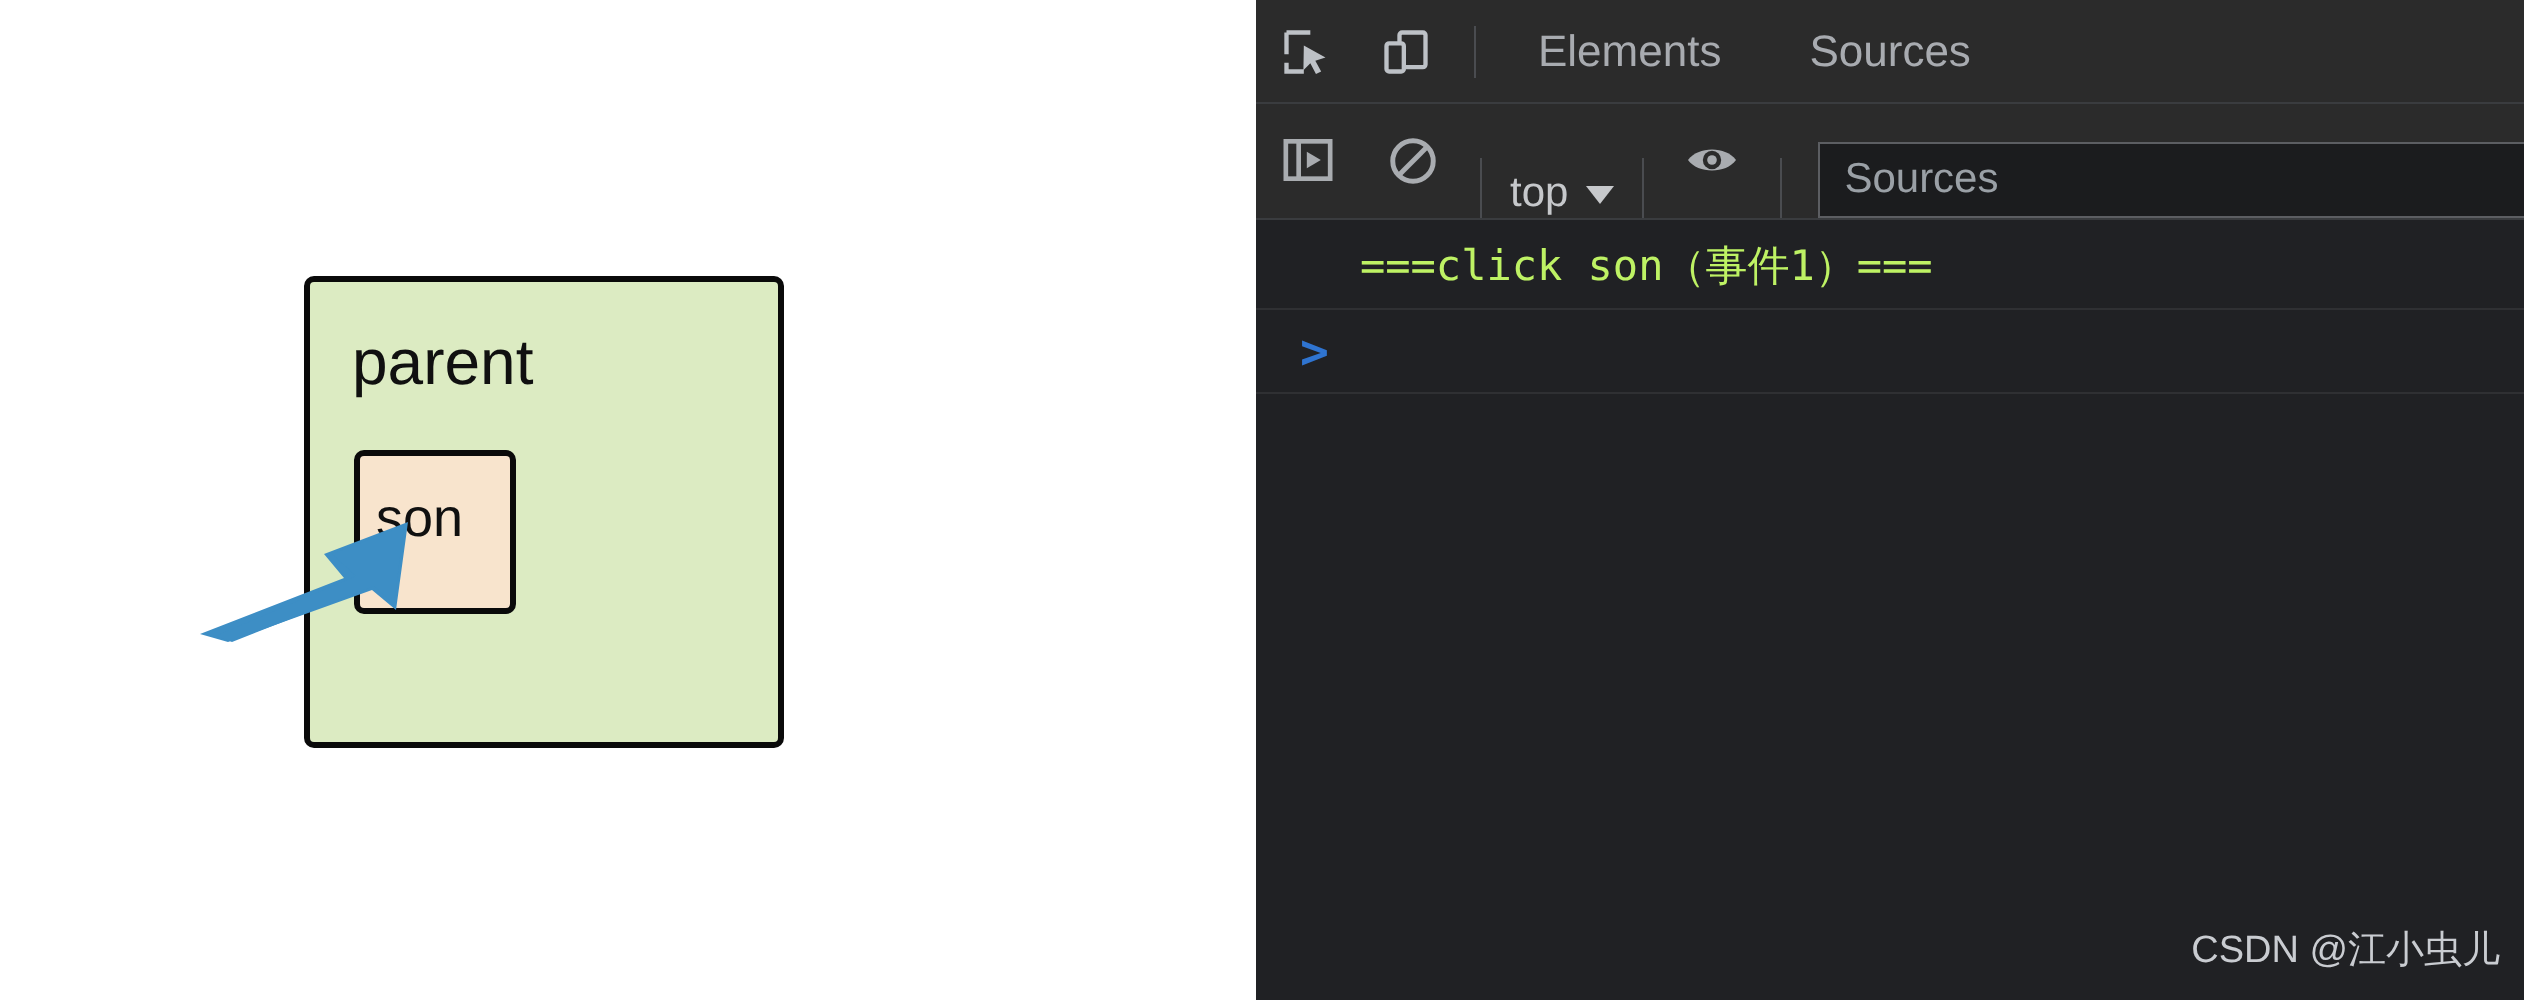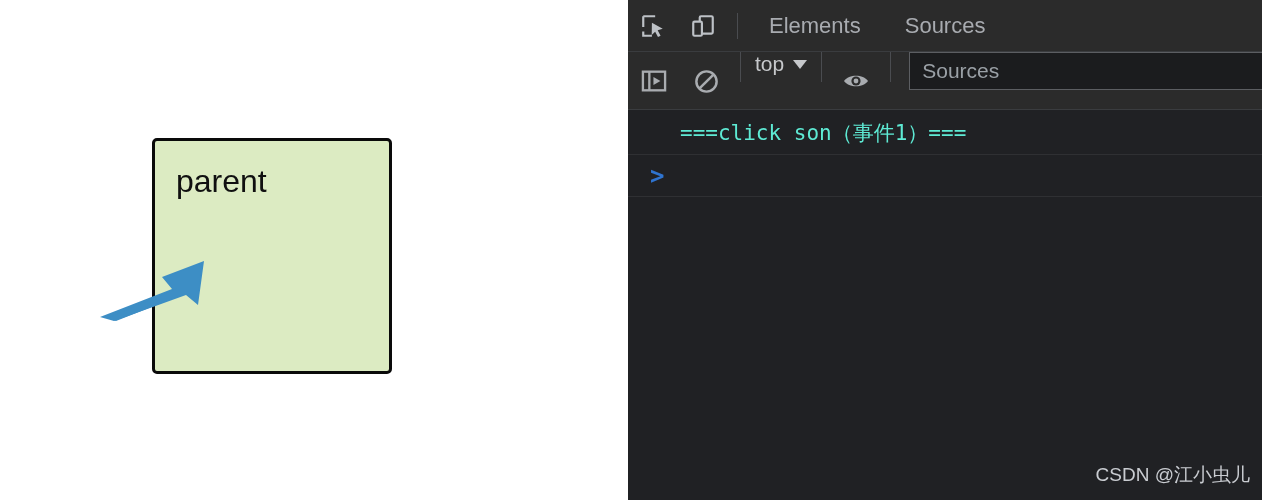--- a/index.html
+++ b/index.html
@@ -109,21 +109,21 @@
   .tab.selected {
     background: #000000;
     color: #ffffff;
   }
 
   .console-toolbar {
     position: relative;
     height: 58px;
     background: #2b2b2b;
     display: flex;
-    align-items: flex-start;
+    align-items: flex-end;
     border-bottom: 1px solid #3a3c3f;
     box-sizing: border-box;
   }
   .ct-icon {
     width: 52px; height: 58px;
     display: flex;
     align-items: center;
     justify-content: center;
   }
   .ct-sep {
@@ -169,21 +169,21 @@
   }
   .log-row {
     height: 44px;
     display: flex;
     align-items: center;
     padding-left: 52px;
     border-bottom: 1px solid #2f3033;
     box-sizing: border-box;
     font-family: "DejaVu Sans Mono", monospace;
     font-size: 21px;
-    color: #5eead4;
+    color: #bef264;
     white-space: nowrap;
   }
   .prompt-row {
     height: 42px;
     display: flex;
     align-items: center;
     padding-left: 22px;
     border-bottom: 1px solid #2f3033;
     box-sizing: border-box;
   }
@@ -206,20 +206,23 @@
 </head>
 <body>
 
 <div class="screen">
 
   <div class="page-area">
 
     <div class="parent-box">
       <div class="parent-label">parent</div>
 
+      <div class="son-box">
+        <div class="son-label">son</div>
+      </div>
     </div>
 
     <svg class="arrow-svg" viewBox="0 0 120 70">
       <polygon points="0,62 72,34 62,22 104,6 98,50 86,40 14,66" fill="#3d8ec5"></polygon>
       <polygon points="8,63 78,33 66,22 102,8 97,47 87,38 16,66" fill="#3d8ec5"></polygon>
     </svg>
 
   </div>
 
   <div class="devtools">

